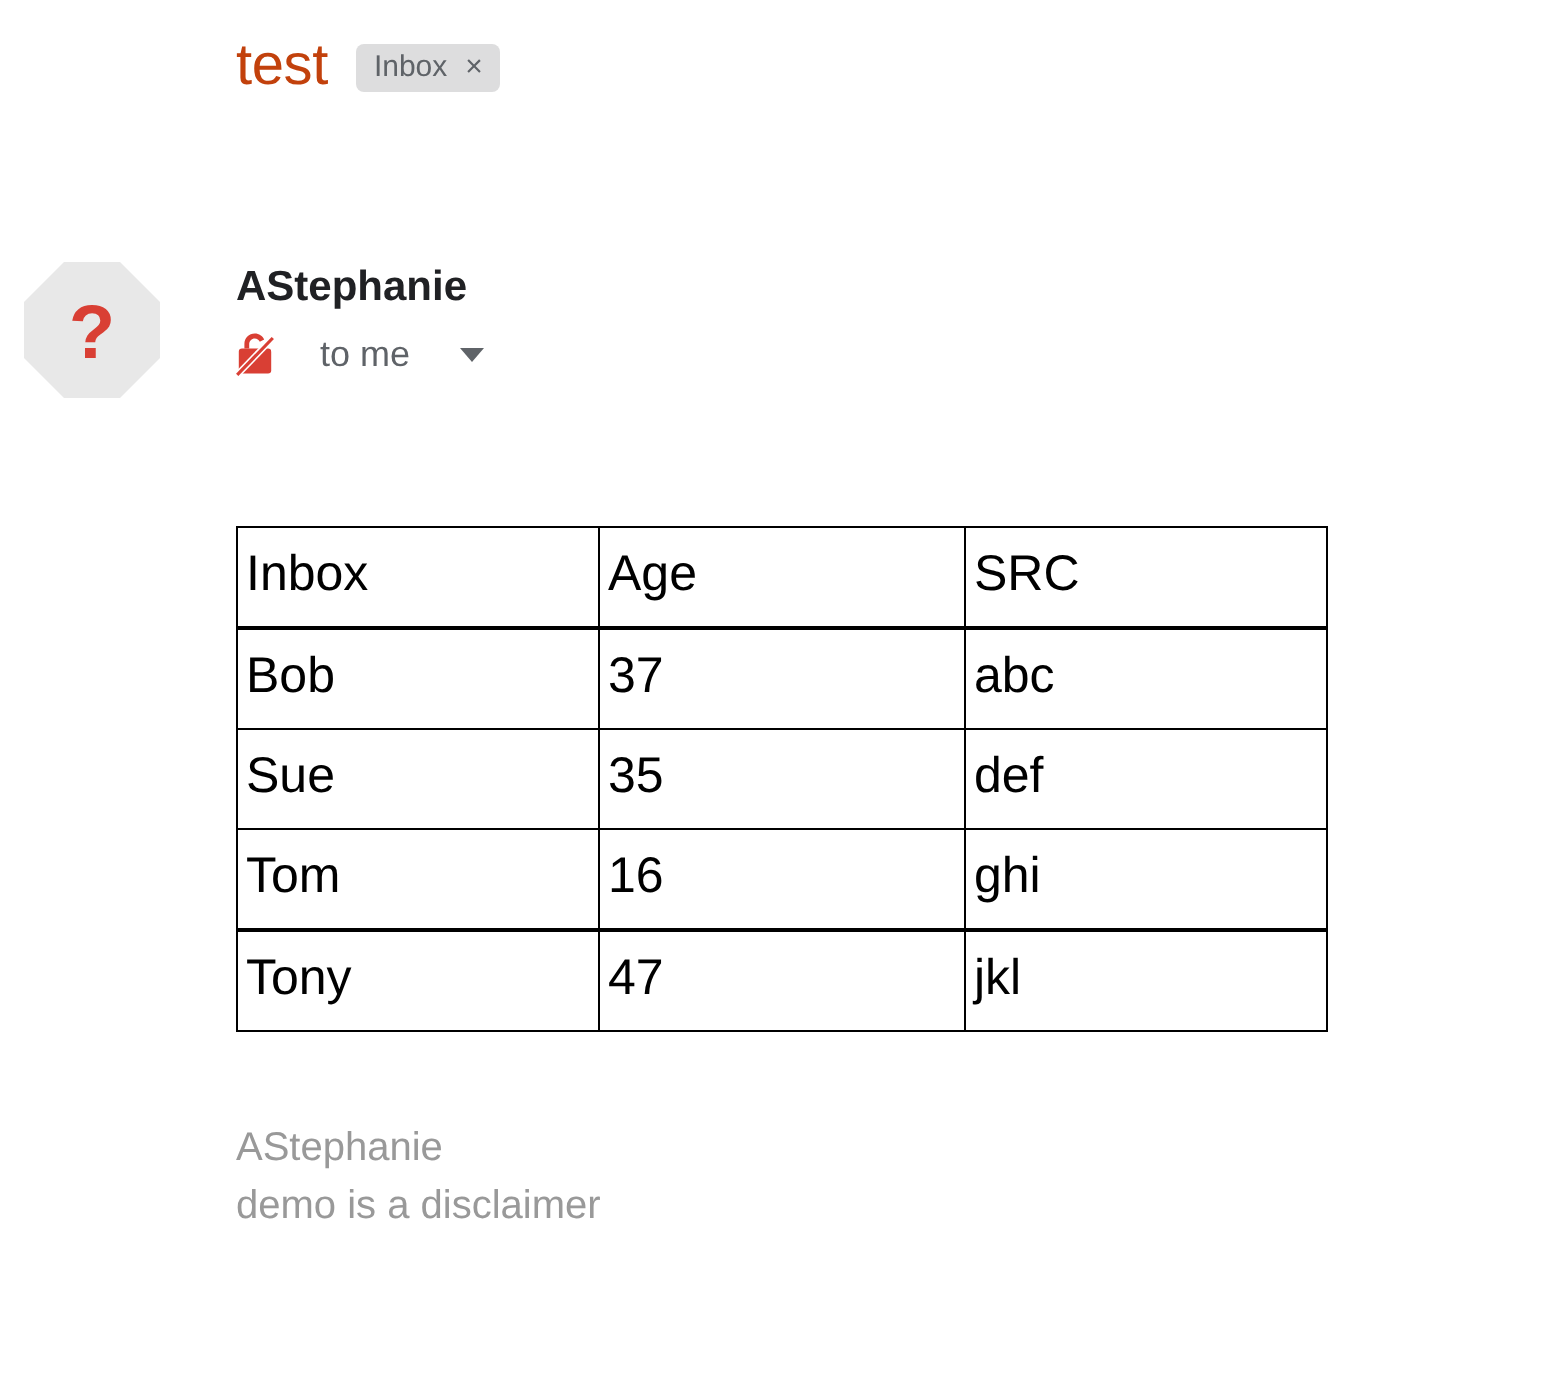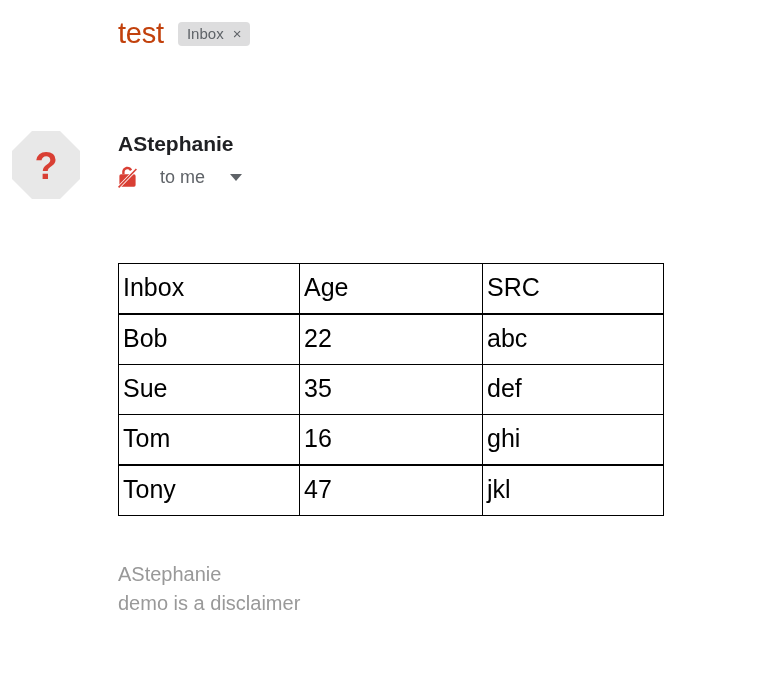--- a/index.html
+++ b/index.html
@@ -181,21 +181,21 @@
   <thead>
     <tr>
       <th class="col-name">Inbox</th>
       <th class="col-age">Age</th>
       <th class="col-src">SRC</th>
     </tr>
   </thead>
   <tbody>
     <tr>
       <td>Bob</td>
-      <td class="num">22</td>
+      <td class="num">37</td>
       <td>abc</td>
     </tr>
     <tr>
       <td>Sue</td>
       <td class="num">35</td>
       <td>def</td>
     </tr>
     <tr>
       <td>Tom</td>
       <td class="num">16</td>

